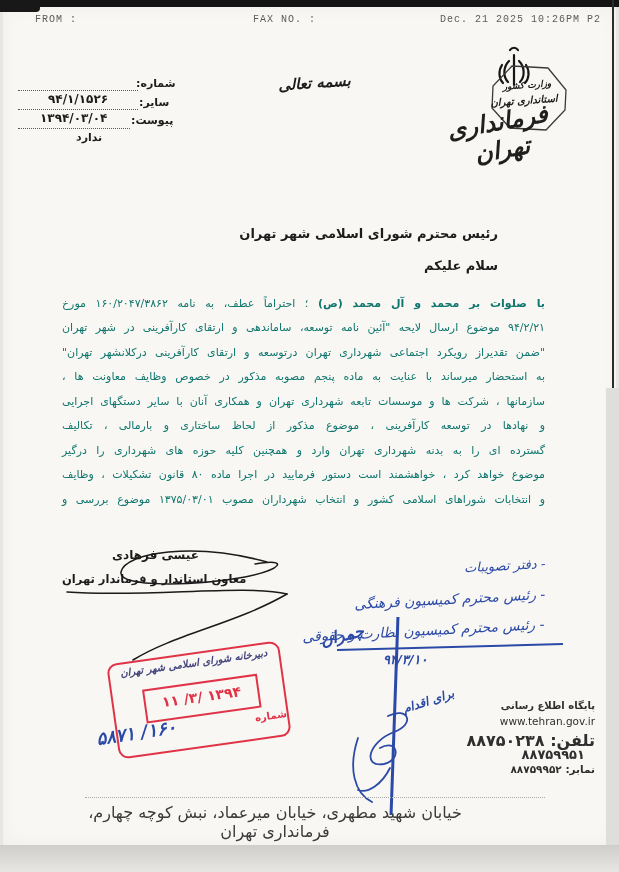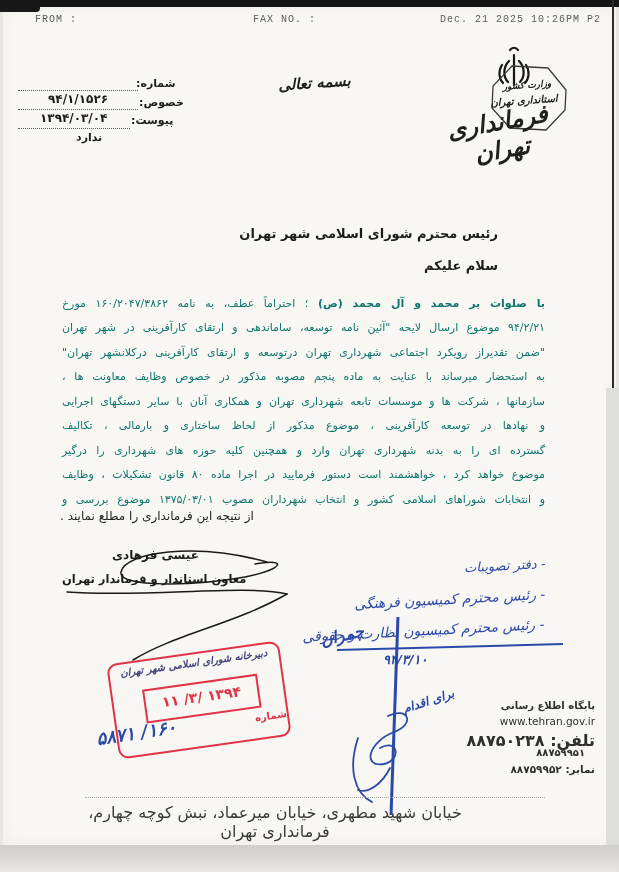--- a/index.html
+++ b/index.html
@@ -62,21 +62,21 @@
   <div class="abs fa cal" style="left:492px; top:80px; width:70px; text-align:center; font-size:9px; transform:rotate(-4deg);">وزارت کشور</div>
   <div class="abs fa cal" style="left:484px; top:95px; width:80px; text-align:center; font-size:10px; transform:rotate(-4deg);">استانداری تهران</div>
   <div class="abs fa cal" style="left:420px; top:108px; width:160px; text-align:center; font-size:24px; transform:rotate(-10deg); color:#1f1f1f;">فرمانداری تهران</div>
 
   <div class="abs fa cal" style="left:278px; top:74px; font-size:15px; transform:rotate(-4deg);">بسمه تعالی</div>
 
   <div class="abs fa meta-label" style="left:136px; top:77px;">شماره:</div>
   <div class="abs dots" style="left:18px; top:89px; width:120px;"></div>
   <div class="abs fa meta-value" style="left:48px; top:92px;">۹۴/۱/۱۵۲۶</div>
 
-  <div class="abs fa meta-label" style="left:139px; top:96px;">خصوص:</div>
+  <div class="abs fa meta-label" style="left:139px; top:96px;">سایر:</div>
   <div class="abs dots" style="left:18px; top:108px; width:120px;"></div>
   <div class="abs fa meta-value" style="left:40px; top:111px;">۱۳۹۴/۰۳/۰۴</div>
 
   <div class="abs fa meta-label" style="left:131px; top:114px;">پیوست:</div>
   <div class="abs dots" style="left:18px; top:127px; width:112px;"></div>
   <div class="abs fa meta-value" style="left:76px; top:131px; font-size:11px;">ندارد</div>
 
   <div class="abs fa recipient" style="right:121px; top:226px;">رئیس محترم شورای اسلامی شهر تهران</div>
   <div class="abs fa recipient" style="right:121px; top:258px;">سلام علیکم</div>
 
@@ -84,21 +84,20 @@
     <span style="font-weight:bold;">با صلوات بر محمد و آل محمد (ص)</span><span> ؛ احتراماً عطف، به نامه ۱۶۰/۲۰۴۷/۳۸۶۲ مورخ</span>
   </div>
   <div class="abs fa body-line" style="top:315px;">۹۴/۲/۲۱ موضوع ارسال لایحه "آئین نامه توسعه، ساماندهی و ارتقای کارآفرینی در شهر تهران</div>
   <div class="abs fa body-line" style="top:340px;">"ضمن تقدیراز رویکرد اجتماعی شهرداری تهران درتوسعه و ارتقای کارآفرینی درکلانشهر تهران"</div>
   <div class="abs fa body-line" style="top:364px;">به استحضار میرساند با عنایت به ماده پنجم مصوبه مذکور در خصوص وظایف معاونت ها ،</div>
   <div class="abs fa body-line" style="top:389px;">سازمانها ، شرکت ها و موسسات تابعه شهرداری تهران و همکاری آنان با سایر دستگهای اجرایی</div>
   <div class="abs fa body-line" style="top:438px;">گسترده ای را به بدنه شهرداری تهران وارد و همچنین کلیه حوزه های شهرداری را درگیر</div>
   <div class="abs fa body-line" style="top:413px;">و نهادها در توسعه کارآفرینی ، موضوع مذکور از لحاظ ساختاری و بارمالی ، تکالیف</div>
   <div class="abs fa body-line" style="top:462px;">موضوع خواهد کرد ، خواهشمند است دستور فرمایید در اجرا ماده ۸۰ قانون تشکیلات ، وظایف</div>
   <div class="abs fa body-line" style="top:487px;">و انتخابات شوراهای اسلامی کشور و انتخاب شهرداران مصوب ۱۳۷۵/۰۳/۰۱ موضوع بررسی و</div>
-  <div class="abs fa" style="left:60px; top:509px; font-size:12px; color:#222;">از نتیجه این فرمانداری را مطلع نمایند .</div>
 
   <div class="abs" style="left:55px; top:532px;">
     <svg width="240" height="130" viewBox="0 0 240 130">
       <g fill="none" stroke="#1b1b1b" stroke-width="1.5" stroke-linecap="round">
         <path d="M212 30 C 140 10, 70 20, 66 40 C 63 56, 140 54, 190 45 C 226 38, 236 26, 200 32"></path>
         <path d="M12 60 C 90 66, 190 52, 232 62"></path>
         <path d="M232 62 C 180 92, 120 102, 78 128"></path>
       </g>
     </svg>
   </div>
@@ -129,18 +128,18 @@
         <path d="M60 18 C 80 8, 88 26, 66 34 C 40 44, 34 70, 56 66 C 74 62, 70 40, 52 50"></path>
         <path d="M30 40 C 20 70, 26 95, 44 104"></path>
         <path d="M62 70 C 54 86, 40 96, 30 92"></path>
       </g>
     </svg>
   </div>
 
   <div class="abs fa" style="right:24px; top:700px; font-size:10px; font-weight:bold; color:#2f2f2f; text-align:right;">پایگاه اطلاع رسانی</div>
   <div class="abs" style="right:24px; top:715px; font-size:10.5px; color:#2f2f2f;">www.tehran.gov.ir</div>
   <div class="abs fa" style="right:24px; top:731px; font-size:16px; font-weight:bold; color:#2f2f2f;">تلفن: ۸۸۷۵۰۲۳۸</div>
-  <div class="abs fa" style="right:34px; top:747px; font-size:10px; font-weight:bold; color:#2f2f2f;">۸۸۷۵۹۹۵۱</div>
+  <div class="abs fa" style="right:34px; top:747px; font-size:13px; font-weight:bold; color:#2f2f2f;">۸۸۷۵۹۹۵۱</div>
   <div class="abs fa" style="right:24px; top:763px; font-size:10.5px; font-weight:bold; color:#2f2f2f;">نمابر: ۸۸۷۵۹۹۵۲</div>
 
   <div class="abs" style="left:85px; top:797px; width:460px; border-top:1px dotted #aaa;"></div>
   <div class="abs fa" style="left:60px; top:803px; width:430px; text-align:center; font-size:16px; color:#3a3a3a;">خیابان شهید مطهری، خیابان میرعماد، نبش کوچه چهارم، فرمانداری تهران</div>
 </div>
 
 </body></html>

